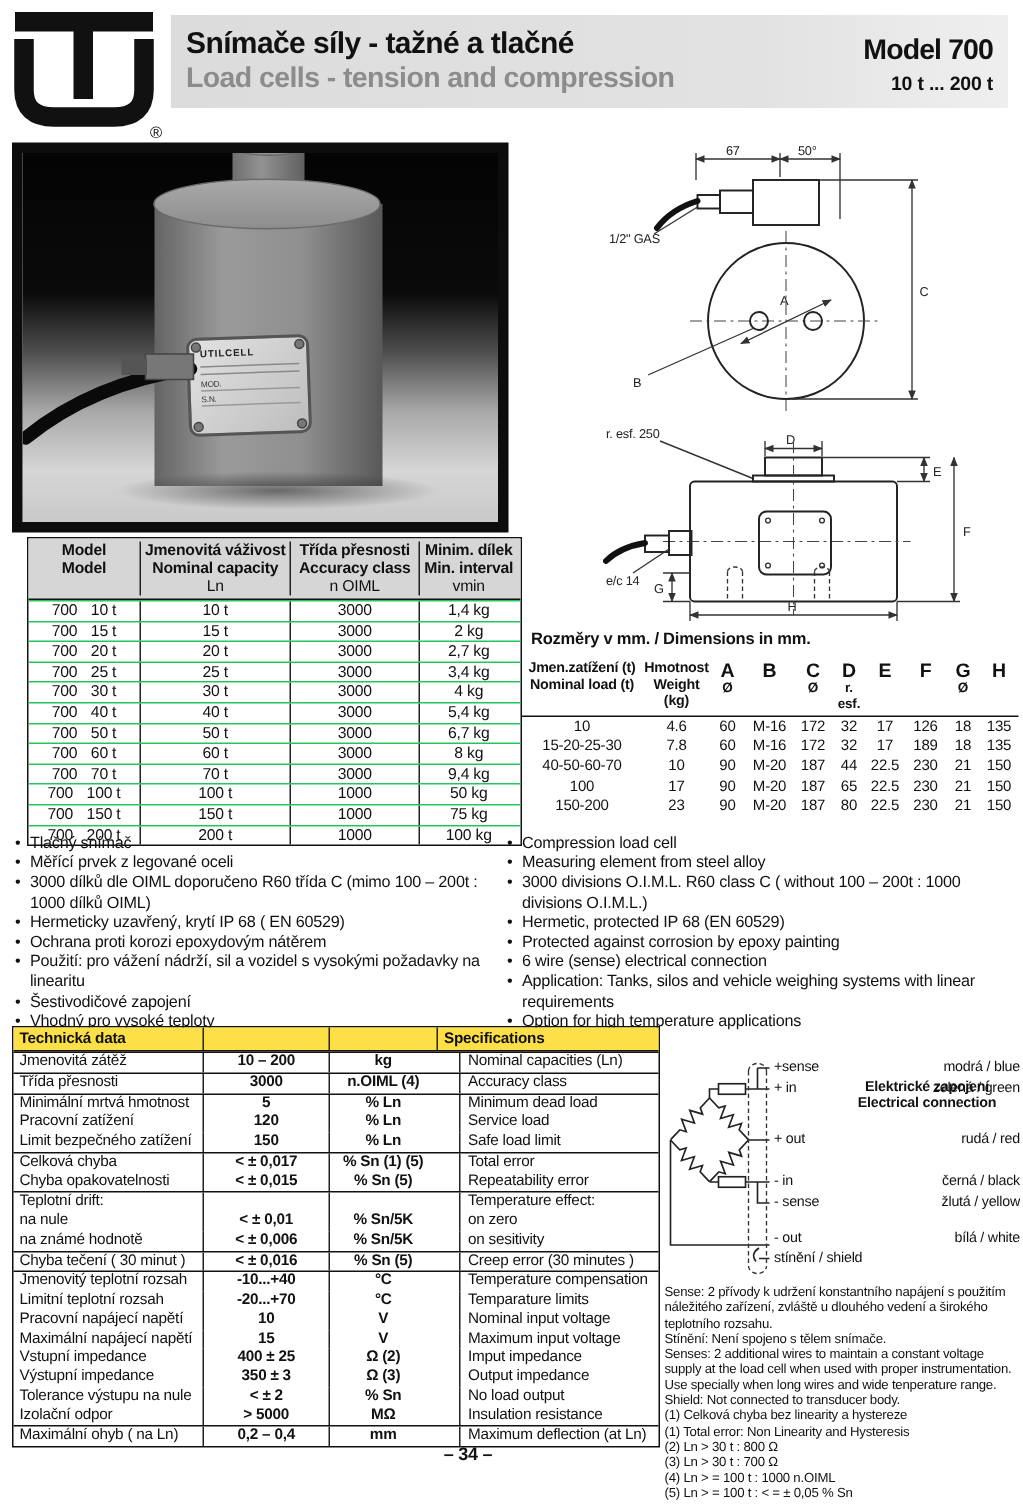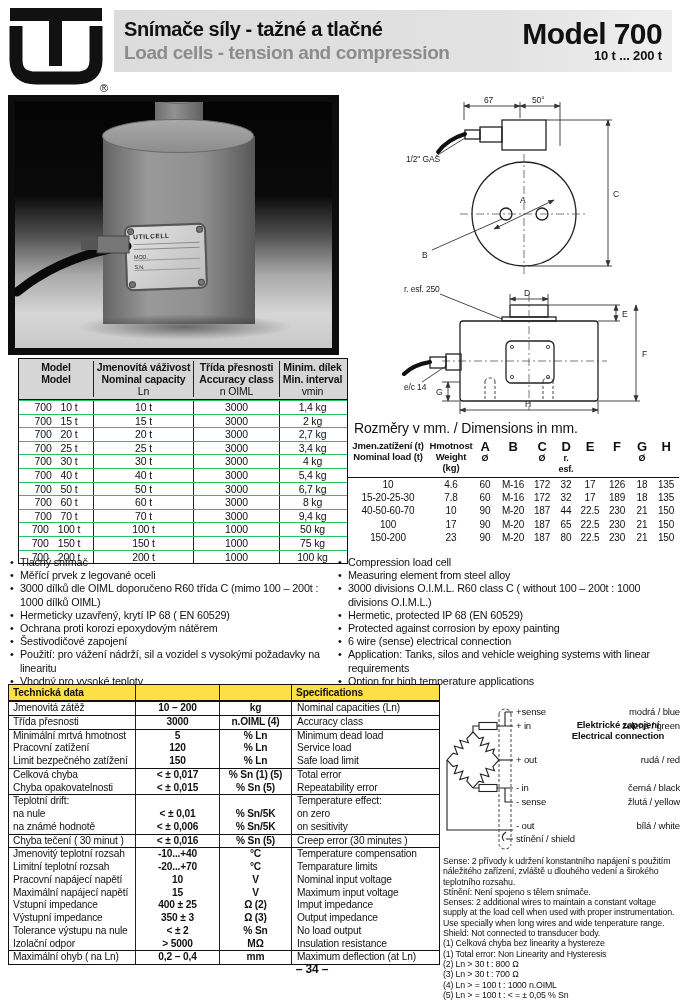--- a/index.html
+++ b/index.html
@@ -6,21 +6,21 @@
   .page{position:relative;width:682px;height:1004px;background:#fff;overflow:hidden;
         font-family:"Liberation Sans",sans-serif;color:#111;letter-spacing:-0.15px;}
   
   .logo{position:absolute;left:8px;top:4px;width:102px;height:92px;}
   .hbar{position:absolute;left:114px;top:10px;width:558px;height:62px;
         background:linear-gradient(to right,#dcdcdc,#e2e2e2 70%,#efefef);
         display:flex;justify-content:space-between;align-items:center;padding:0 10px;box-sizing:border-box;}
   .title-cs{font-size:20px;font-weight:bold;letter-spacing:-0.4px;line-height:24px;}
   .title-en{font-size:19px;font-weight:bold;color:#8c8c8c;letter-spacing:-0.4px;line-height:24px;}
   .hright{text-align:right;}
-  .model-big{font-size:30px;font-weight:bold;letter-spacing:-0.6px;line-height:28px;}
+  .model-big{font-size:19px;font-weight:bold;letter-spacing:-0.6px;line-height:28px;}
   .range{font-size:13px;font-weight:bold;}
   
   .photo{position:absolute;left:8px;top:95px;width:331px;height:260px;border:7px solid #0d0d0d;box-sizing:border-box;
          background:linear-gradient(180deg,#040404 0%,#0a0a0a 38%,#4e4e4e 54%,#a8a8a8 70%,#d6d6d6 86%,#c9c9c9 100%);overflow:hidden;}
   .cyl{position:absolute;left:88px;top:34px;width:152px;height:188px;
        background:linear-gradient(90deg,#646464,#9a9a9a 30%,#8f8f8f 65%,#585858);}
   .cyl-top{position:absolute;left:-1px;top:-17px;width:152px;height:34px;border-radius:50%;
        background:linear-gradient(180deg,#a9a9a9,#8d8d8d);border:1px solid #6a6a6a;box-sizing:border-box;}
   .btn-cap{position:absolute;left:52px;top:-38px;width:48px;height:26px;background:linear-gradient(90deg,#6e6e6e,#929292 40%,#606060);}
   .btn-top{position:absolute;left:0;top:-6px;width:48px;height:12px;border-radius:50%;background:#8f8f8f;border:1px solid #666;box-sizing:border-box;}
@@ -35,21 +35,21 @@
           background:radial-gradient(ellipse at center,rgba(0,0,0,0.5),rgba(0,0,0,0) 70%);}
   .cablesvg{position:absolute;left:0;top:0;width:100%;height:100%;}
   
   .drawings{position:absolute;left:402px;top:92px;width:276px;height:334px;}
   .drawings text{font-size:8.5px;fill:#222;font-family:"Liberation Sans",sans-serif;}
   .drawings .dl{stroke:#333;stroke-width:0.9;fill:none;}
   .drawings .ol{stroke:#222;stroke-width:1.3;fill:none;}
   .drawings .cl{stroke:#444;stroke-width:0.7;fill:none;stroke-dasharray:8 3 2 3;}
   .drawings .cab{stroke:#111;stroke-width:4;fill:none;stroke-linecap:round;}
   
-  .dims-note{position:absolute;left:354px;top:420px;font-size:14px;font-weight:normal;}
+  .dims-note{position:absolute;left:354px;top:420px;font-size:11px;font-weight:bold;}
   .dimtable{position:absolute;left:347px;top:440px;width:332px;font-size:10px;}
   .dhead,.drow{display:grid;grid-template-columns:82px 44px 24px 32px 26px 22px 26px 28px 22px 26px;}
   .dhead{border-bottom:1.6px solid #111;padding-bottom:2px;}
   .dh1{font-weight:bold;font-size:9.5px;line-height:11px;text-align:center;}
   .dletter{font-weight:bold;font-size:13px;text-align:center;line-height:13px;}
   .dsub{font-size:9px;text-align:center;line-height:11px;}
   .drow>div{text-align:center;line-height:13.2px;}
   .mtable{position:absolute;left:18px;top:358px;width:330px;border:1.6px solid #111;box-sizing:border-box;background:#fff;}
   .mhead,.mrow{display:grid;grid-template-columns:74px 100px 86px 66px;}
   .mhead{background:#d6d6d6;border-bottom:1.6px solid #111;font-weight:bold;font-size:10.5px;text-align:center;padding:2px 0;}
@@ -66,21 +66,21 @@
   .b-en{left:336px;top:556px;width:342px;}
   
   .stable{position:absolute;left:8px;top:684px;width:432px;border:1.5px solid #111;box-sizing:border-box;font-size:10.2px;}
   .shead,.srow{display:grid;grid-template-columns:126px 84px 72px 146px;}
   .shead{background:#fde047;font-weight:bold;border-bottom:1.4px solid #111;}
   .shead>div{line-height:15px;padding-left:4px;}
   .shead>div:not(:first-child),.srow>div:not(:first-child){border-left:1px solid #222;}
   .srow>div{line-height:12.75px;height:12.75px;overflow:hidden;}
   .sc-cs{padding-left:4px;}
   .sc-val,.sc-unit{text-align:center;font-weight:bold;}
-  .sc-en{padding-left:5px;}
+  .sc-en{padding-left:5px;margin-left:15px;}
   .srow.rule{border-top:1.3px solid #111;}
   
   .etitle{position:absolute;left:562px;top:684px;width:112px;text-align:center;font-size:9.5px;font-weight:bold;line-height:11px;margin-top:35px;}
   .elec{position:absolute;left:443px;top:706px;width:239px;height:146px;}
   .elec svg{position:absolute;left:0;top:0;}
   .term{position:absolute;left:73px;font-size:9.5px;line-height:10px;}
   .wcol{position:absolute;right:2px;font-size:9.5px;line-height:10px;text-align:right;}
   .w1{top:1px}.w2{top:15px}.w3{top:49px}.w4{top:77px}.w5{top:91px}.w6{top:115px}.w7{top:128px}
   .enotes{position:absolute;left:443px;top:856px;width:236px;font-size:8.8px;line-height:10.3px;}
   .enotes div{margin-bottom:0px;}
@@ -470,22 +470,22 @@
       </div>
   </div>
 
   <ul class="bullets b-cs">
 
   <li>Tlačný snímač</li>
       <li>Měřící prvek z legované oceli</li>
       <li>3000 dílků dle OIML doporučeno R60 třída C (mimo 100 – 200t : 1000 dílků OIML)</li>
       <li>Hermeticky uzavřený, krytí IP 68 ( EN 60529)</li>
       <li>Ochrana proti korozi epoxydovým nátěrem</li>
+      <li>Použití: pro vážení nádrží, sil a vozidel s vysokými požadavky na linearitu</li>
       <li>Šestivodičové zapojení</li>
-      <li>Použití: pro vážení nádrží, sil a vozidel s vysokými požadavky na linearitu</li>
       <li>Vhodný pro vysoké teploty</li>
     </ul>
   <ul class="bullets b-en">
 
   <li>Compression load cell</li>
       <li>Measuring element from steel alloy</li>
       <li>3000 divisions O.I.M.L. R60 class C ( without 100 – 200t : 1000 divisions O.I.M.L.)</li>
       <li>Hermetic, protected IP 68 (EN 60529)</li>
       <li>Protected against corrosion by epoxy painting</li>
       <li>6 wire (sense) electrical connection</li>

